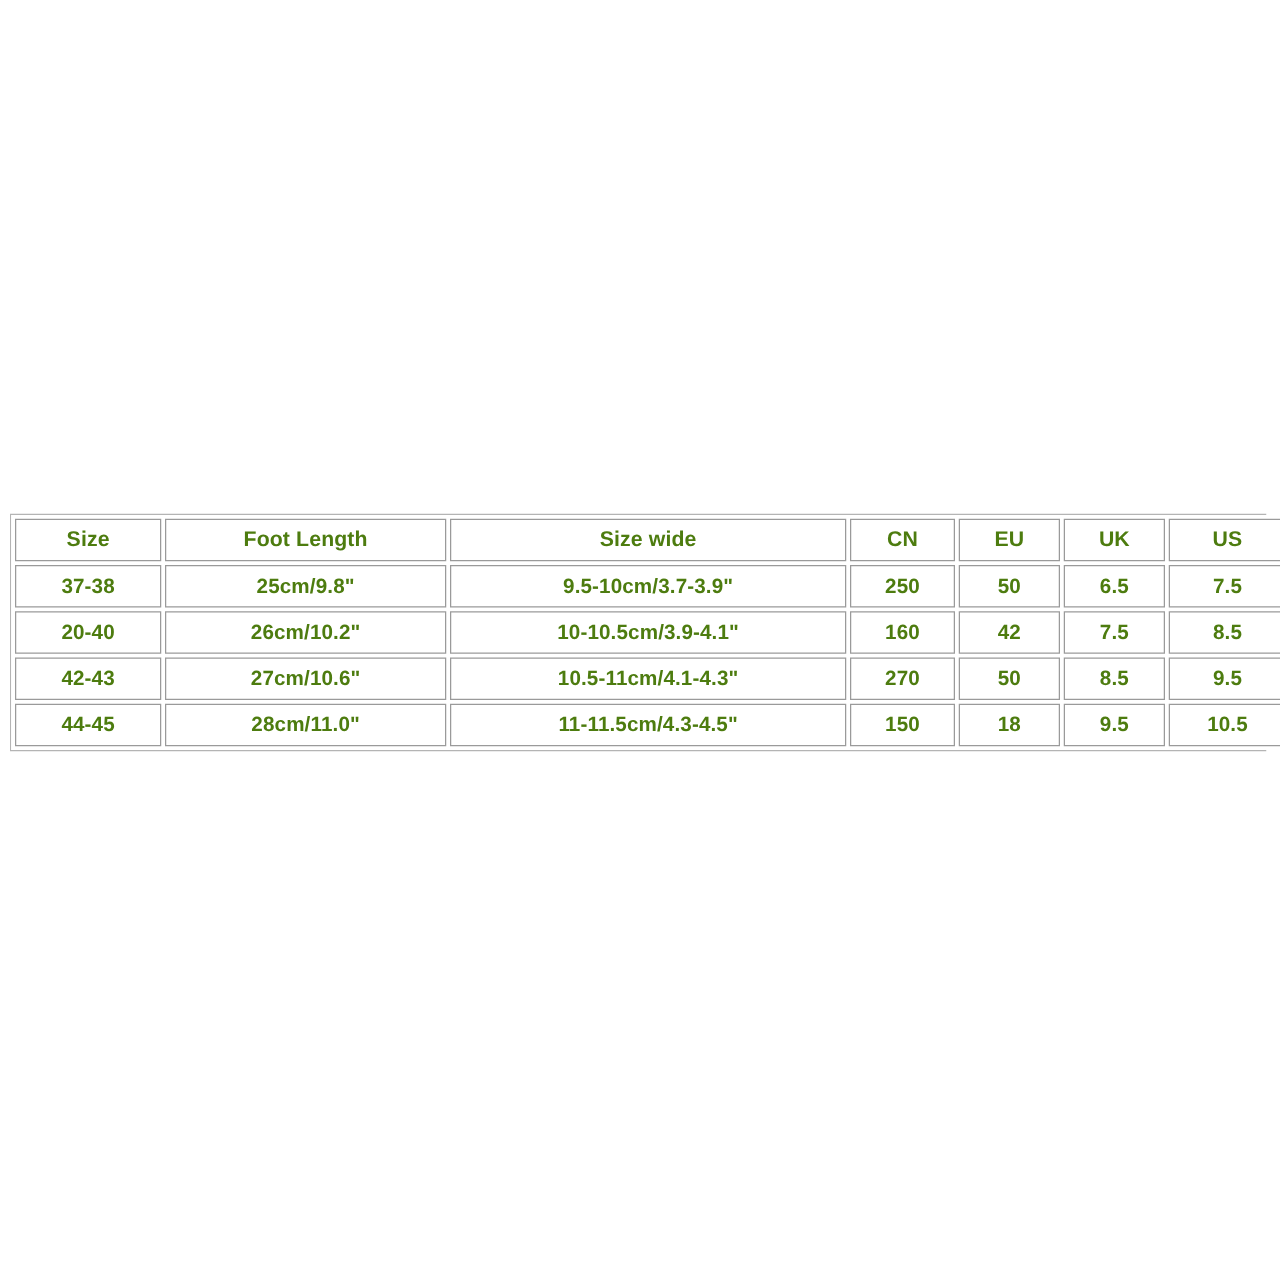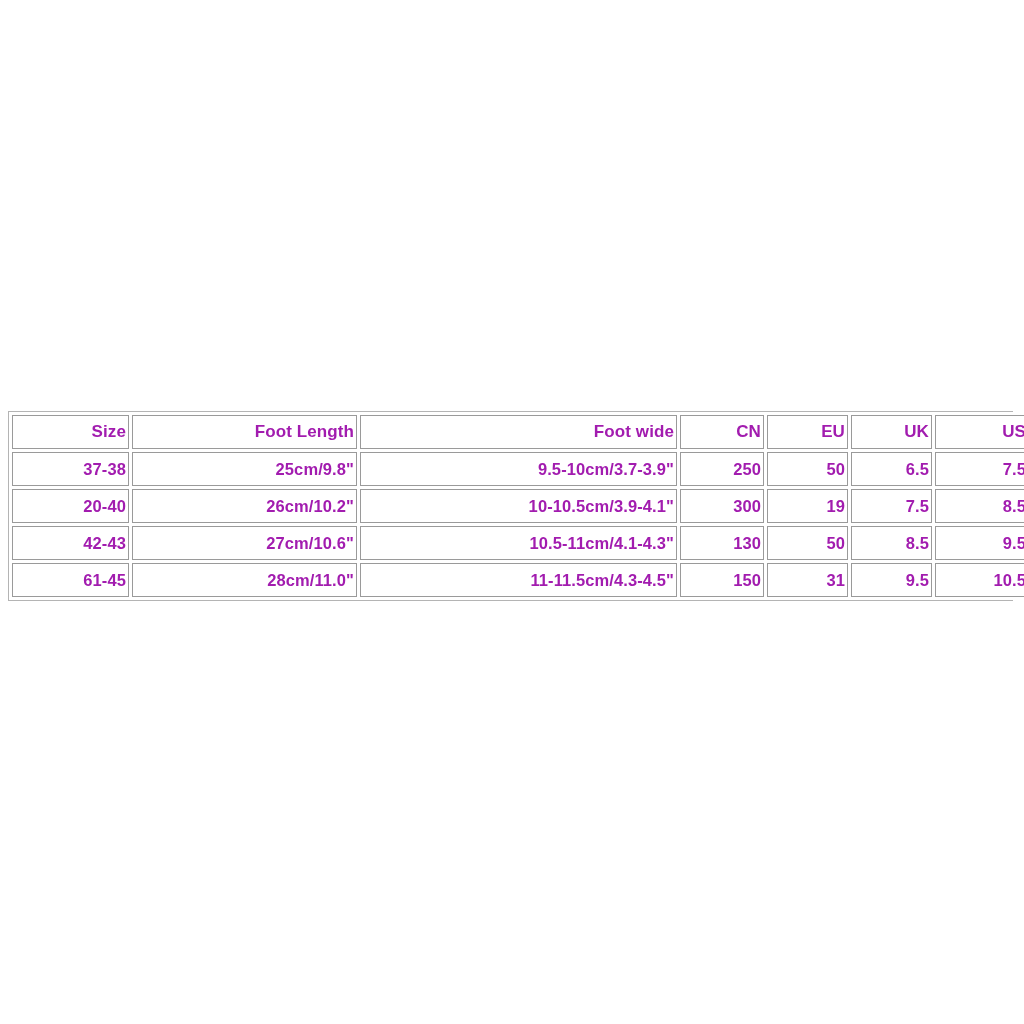--- a/index.html
+++ b/index.html
@@ -37,24 +37,24 @@
     border-spacing: 3px;
     width: 100%;
     table-layout: fixed;
     background: #ffffff;
   }
 
   table.size-chart td,
   table.size-chart th {
     border: 1px solid #9a9a9a;
     background: #ffffff;
-    color: #a21caf;
+    color: #4d7c0f;
     font-weight: bold;
     font-size: 16.5px;
-    text-align: right;
+    text-align: center;
     vertical-align: middle;
     height: 34px;
     padding: 0 2px;
     white-space: nowrap;
     letter-spacing: 0.1px;
     box-sizing: border-box;
   }
 
   table.size-chart th {
     font-size: 17px;
@@ -82,61 +82,61 @@
         <col class="col-footwide">
         <col class="col-cn">
         <col class="col-eu">
         <col class="col-uk">
         <col class="col-us">
       </colgroup>
       <thead>
         <tr>
           <th>Size</th>
           <th>Foot Length</th>
-          <th>Foot wide</th>
+          <th>Size wide</th>
           <th>CN</th>
           <th>EU</th>
           <th>UK</th>
           <th>US</th>
         </tr>
       </thead>
       <tbody>
         <tr>
           <td>37-38</td>
           <td>25cm/9.8"</td>
           <td>9.5-10cm/3.7-3.9"</td>
           <td>250</td>
           <td>50</td>
           <td>6.5</td>
           <td>7.5</td>
         </tr>
         <tr>
           <td>20-40</td>
           <td>26cm/10.2"</td>
           <td>10-10.5cm/3.9-4.1"</td>
-          <td>300</td>
-          <td>19</td>
+          <td>160</td>
+          <td>42</td>
           <td>7.5</td>
           <td>8.5</td>
         </tr>
         <tr>
           <td>42-43</td>
           <td>27cm/10.6"</td>
           <td>10.5-11cm/4.1-4.3"</td>
-          <td>130</td>
+          <td>270</td>
           <td>50</td>
           <td>8.5</td>
           <td>9.5</td>
         </tr>
         <tr>
-          <td>61-45</td>
+          <td>44-45</td>
           <td>28cm/11.0"</td>
           <td>11-11.5cm/4.3-4.5"</td>
           <td>150</td>
-          <td>31</td>
+          <td>18</td>
           <td>9.5</td>
           <td>10.5</td>
         </tr>
       </tbody>
     </table>
   </div>
 
 </div>
 
 </body></html>

